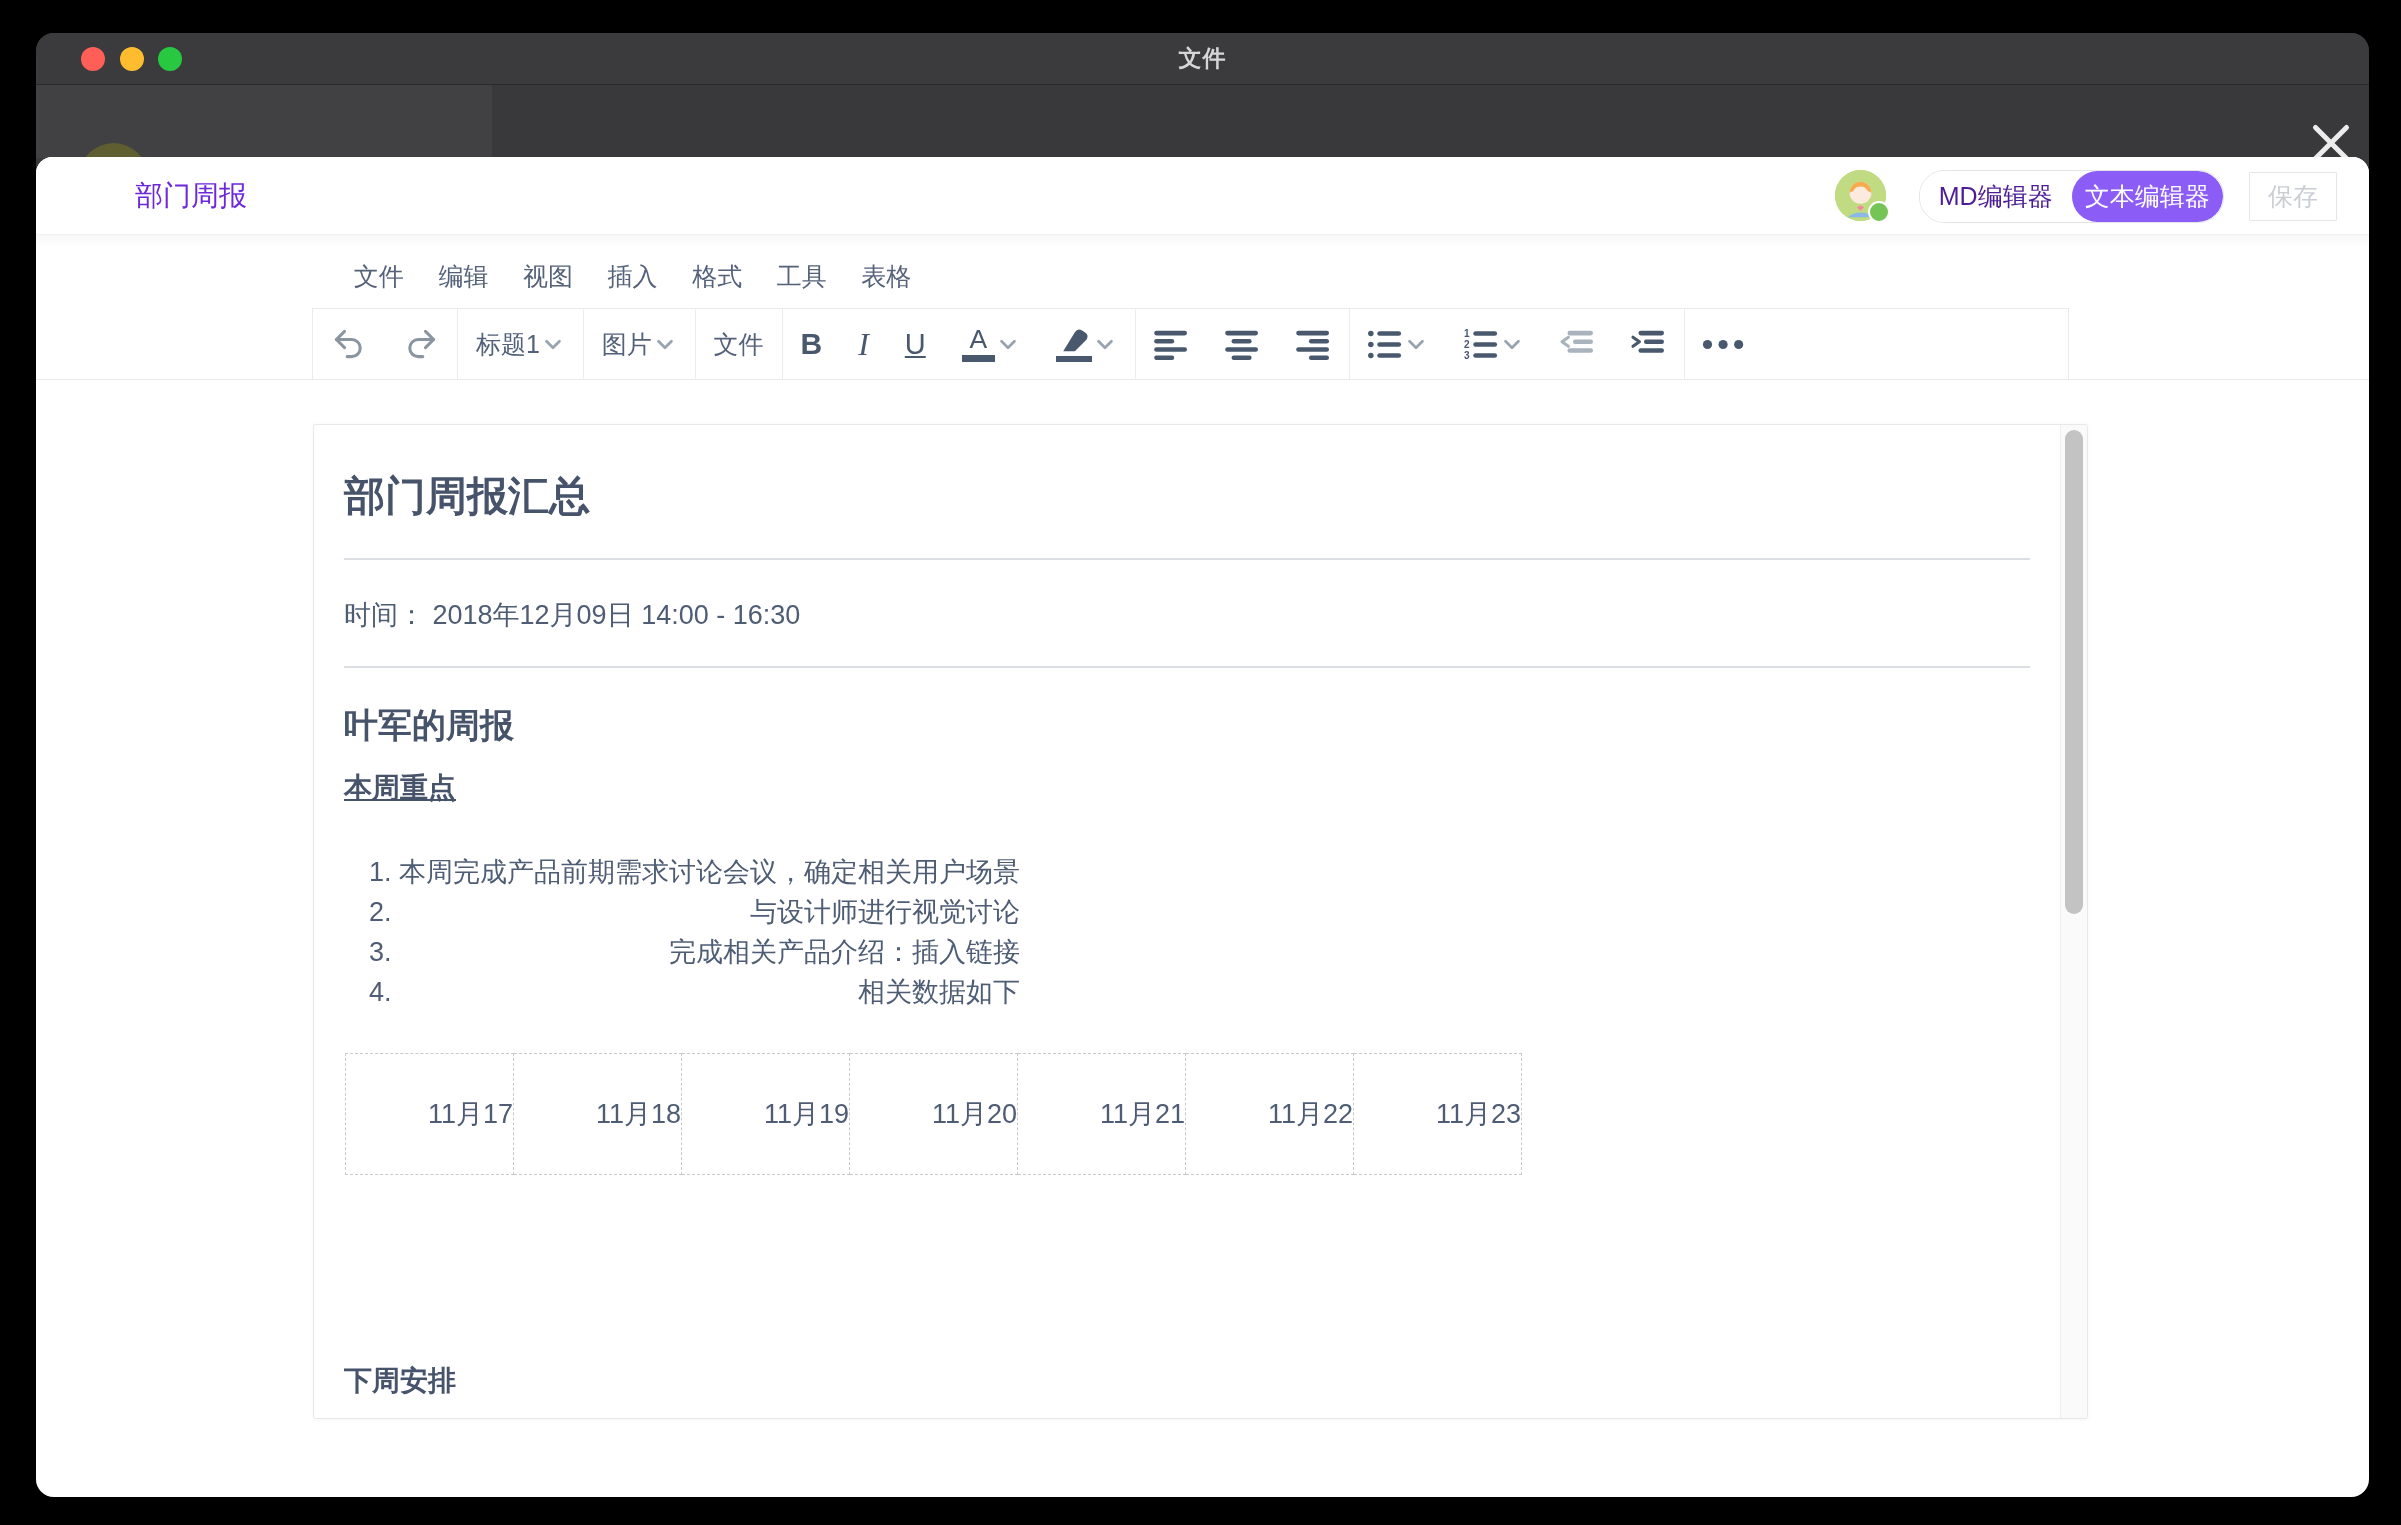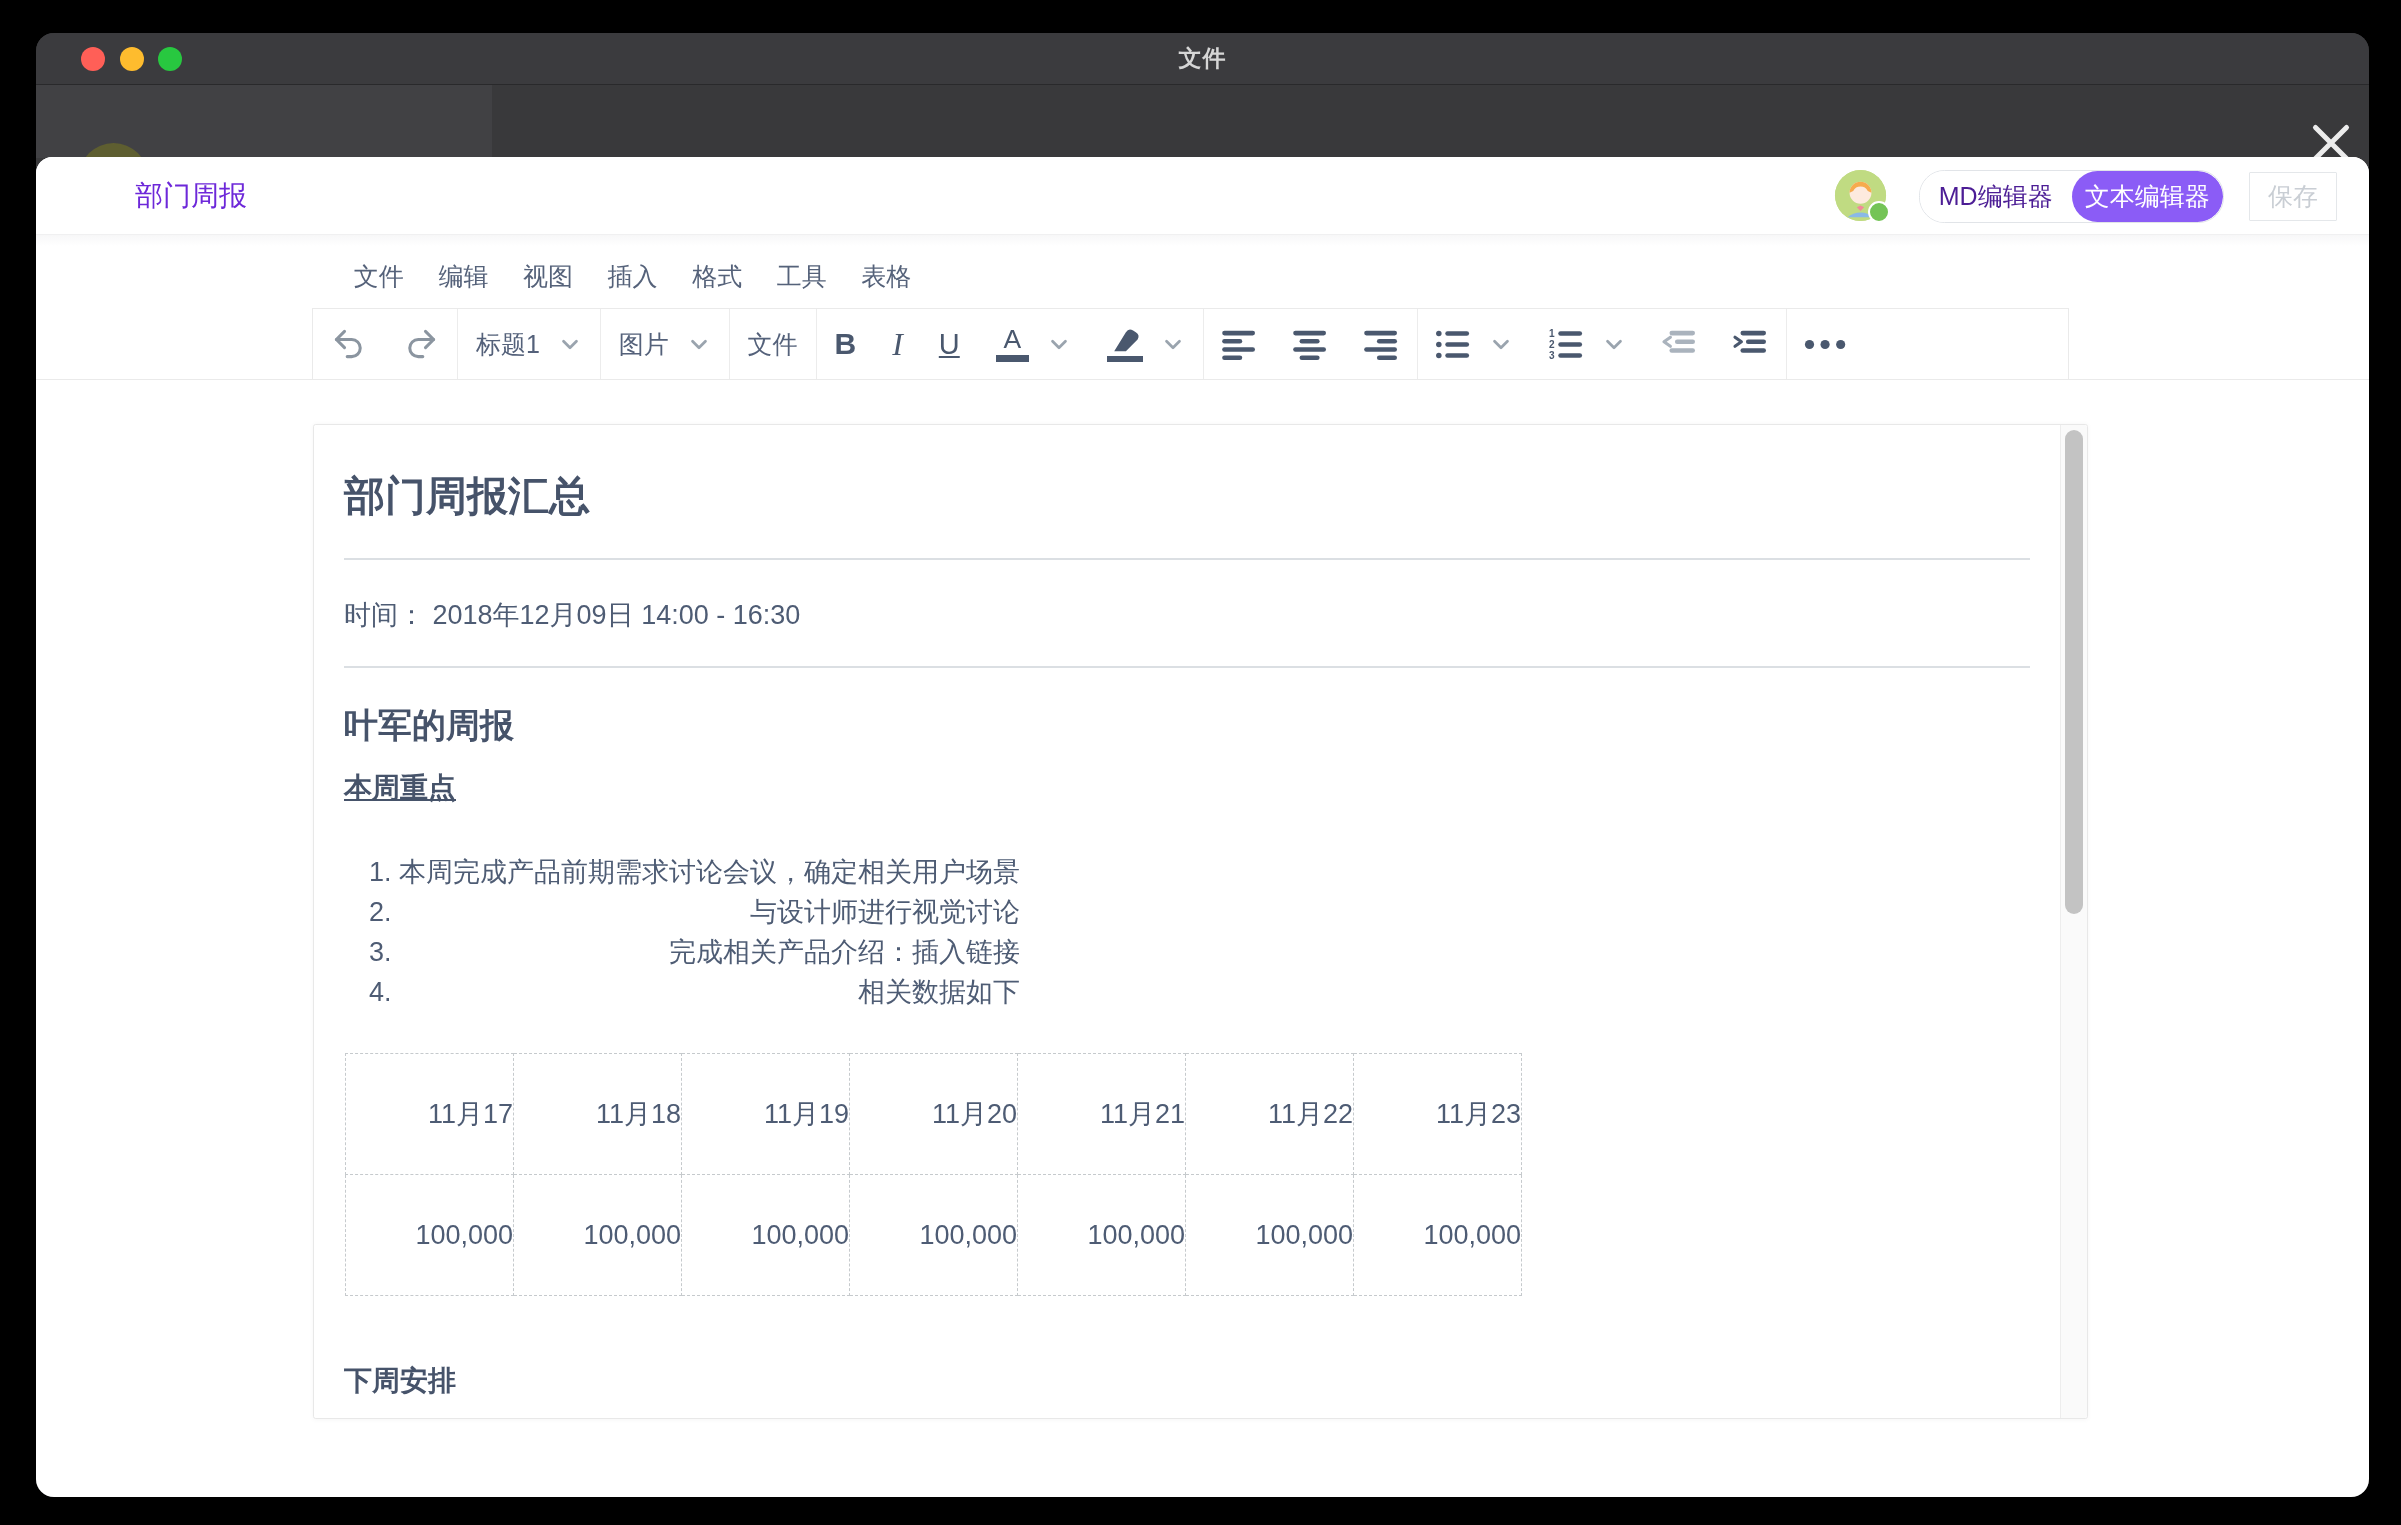--- a/index.html
+++ b/index.html
@@ -46,21 +46,21 @@
             font-size:25px;color:#c9ced4;background:#fff;}
   
   .menubar{position:absolute;left:316px;top:89px;height:60px;display:flex;align-items:center;gap:31px;}
   .menu-item{font-size:25px;color:#55627a;cursor:pointer;padding:3.6px 1.8px;}
   
   .toolbar{position:absolute;left:276px;top:151px;width:1757px;height:71px;
            border:0.9px solid #eaeaea;border-bottom:none;box-sizing:border-box;
            display:flex;align-items:center;}
   .chrome-divider{position:absolute;left:0;top:222px;width:100%;height:0.9px;background:#eaeaea;}
   .tb-sep{width:0.9px;height:71px;background:#ececec;flex:none;}
-  .tb-btn{display:flex;align-items:center;justify-content:center;gap:18px;height:71px;
+  .tb-btn{display:flex;align-items:center;justify-content:center;gap:1px;height:71px;
           padding:0 18px;cursor:pointer;color:#4d5b70;flex:none;}
   .tb-btn.text{font-size:25px;color:#54617a;}
   .tb-glyph{font-size:30px;color:#4a586e;}
   .tb-glyph.b{font-weight:800;}
   .tb-glyph.i{font-family:"Liberation Serif",serif;font-style:italic;font-size:32px;}
   .tb-glyph.u{text-decoration:underline;font-size:29px;}
   .acolor{display:flex;flex-direction:column;align-items:center;line-height:1;}
   .acolor .bar{width:33px;height:6.4px;background:#4a586e;margin-top:2.7px;}
   .hl{display:flex;flex-direction:column;align-items:center;line-height:1;}
   .hl .bar{width:36px;height:6.4px;background:#4a586e;margin-top:2.7px;}
@@ -331,29 +331,20 @@
             <tbody>
               <tr>
                 <td>11月17</td>
                 <td>11月18</td>
                 <td>11月19</td>
                 <td>11月20</td>
                 <td>11月21</td>
                 <td>11月22</td>
                 <td>11月23</td>
               </tr>
-              <tr>
-                <td>100,000</td>
-                <td>100,000</td>
-                <td>100,000</td>
-                <td>100,000</td>
-                <td>100,000</td>
-                <td>100,000</td>
-                <td>100,000</td>
-              </tr>
             </tbody>
           </table>
 
           <div class="doc-h3 next">下周安排</div>
         </div>
 
         <div class="scroll-track">
           <div class="scroll-thumb"></div>
         </div>
       </div>

